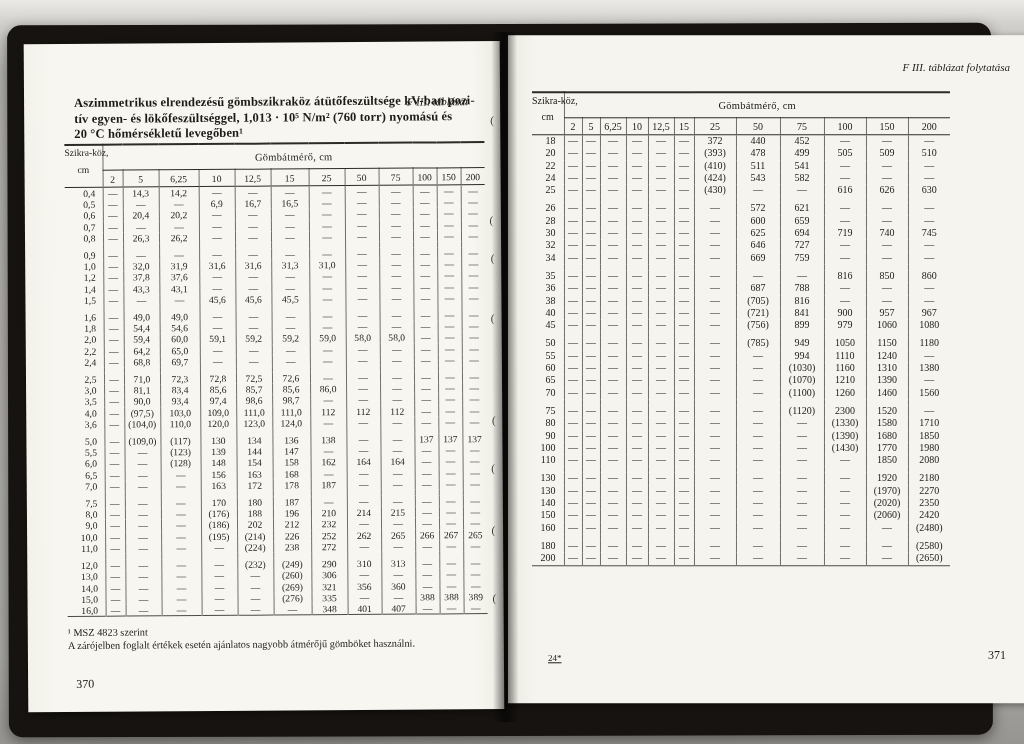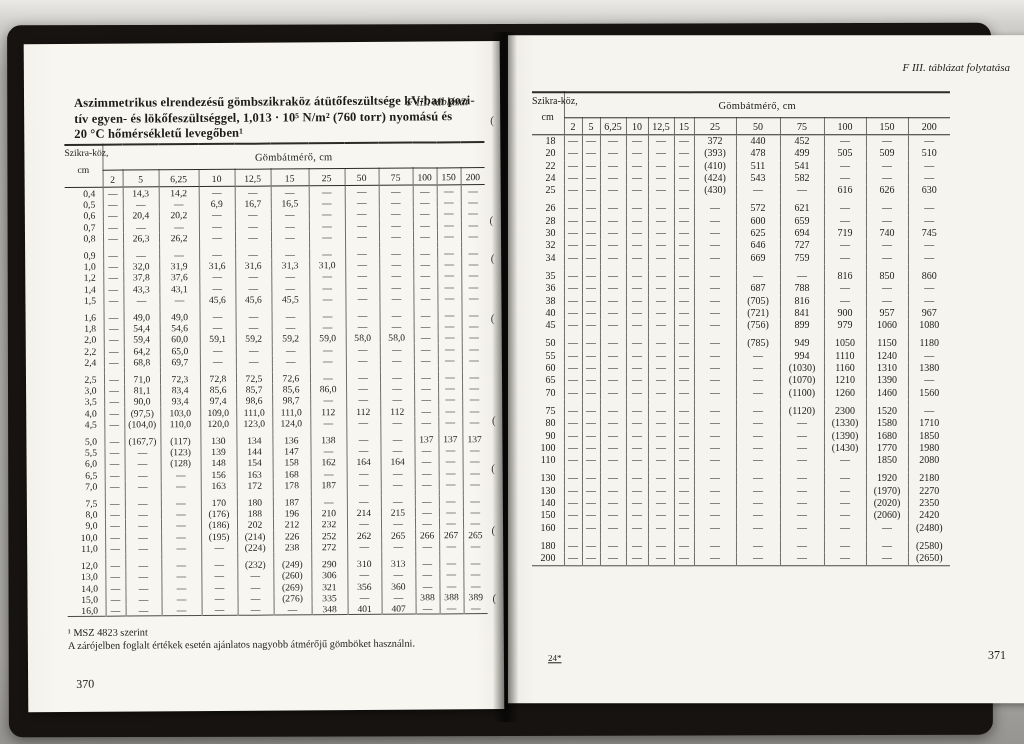--- a/index.html
+++ b/index.html
@@ -447,21 +447,21 @@
               <td>111,0</td>
               <td>111,0</td>
               <td>112</td>
               <td>112</td>
               <td>112</td>
               <td>—</td>
               <td>—</td>
               <td>—</td>
             </tr>
             <tr>
-              <td>4,5</td>
+              <td>3,6</td>
               <td>—</td>
               <td>(104,0)</td>
               <td>110,0</td>
               <td>120,0</td>
               <td>123,0</td>
               <td>124,0</td>
               <td>—</td>
               <td>—</td>
               <td>—</td>
               <td>—</td>
@@ -479,21 +479,21 @@
               <td></td>
               <td></td>
               <td></td>
               <td></td>
               <td></td>
               <td></td>
             </tr>
             <tr>
               <td>5,0</td>
               <td>—</td>
-              <td>(167,7)</td>
+              <td>(109,0)</td>
               <td>(117)</td>
               <td>130</td>
               <td>134</td>
               <td>136</td>
               <td>138</td>
               <td>—</td>
               <td>—</td>
               <td>137</td>
               <td>137</td>
               <td>137</td>

